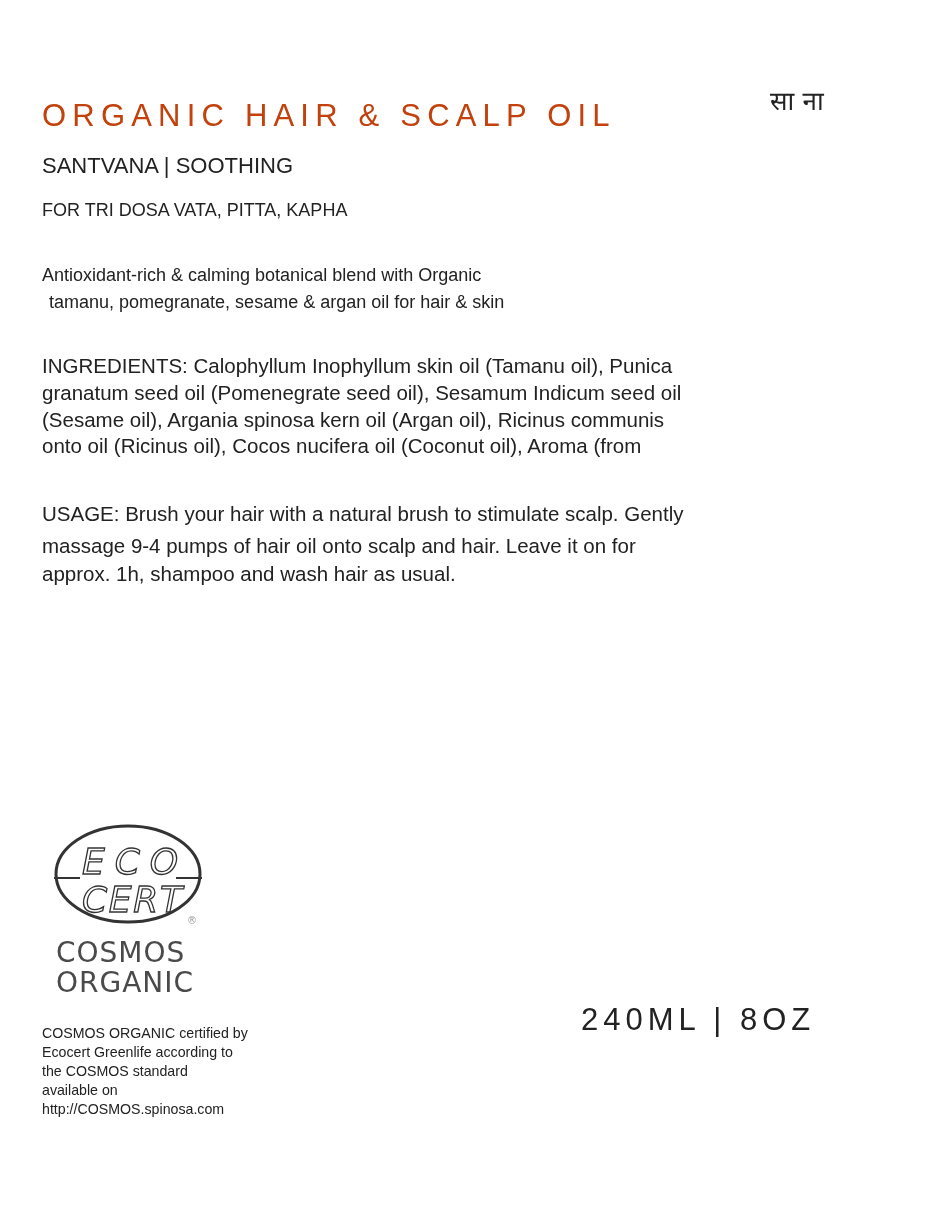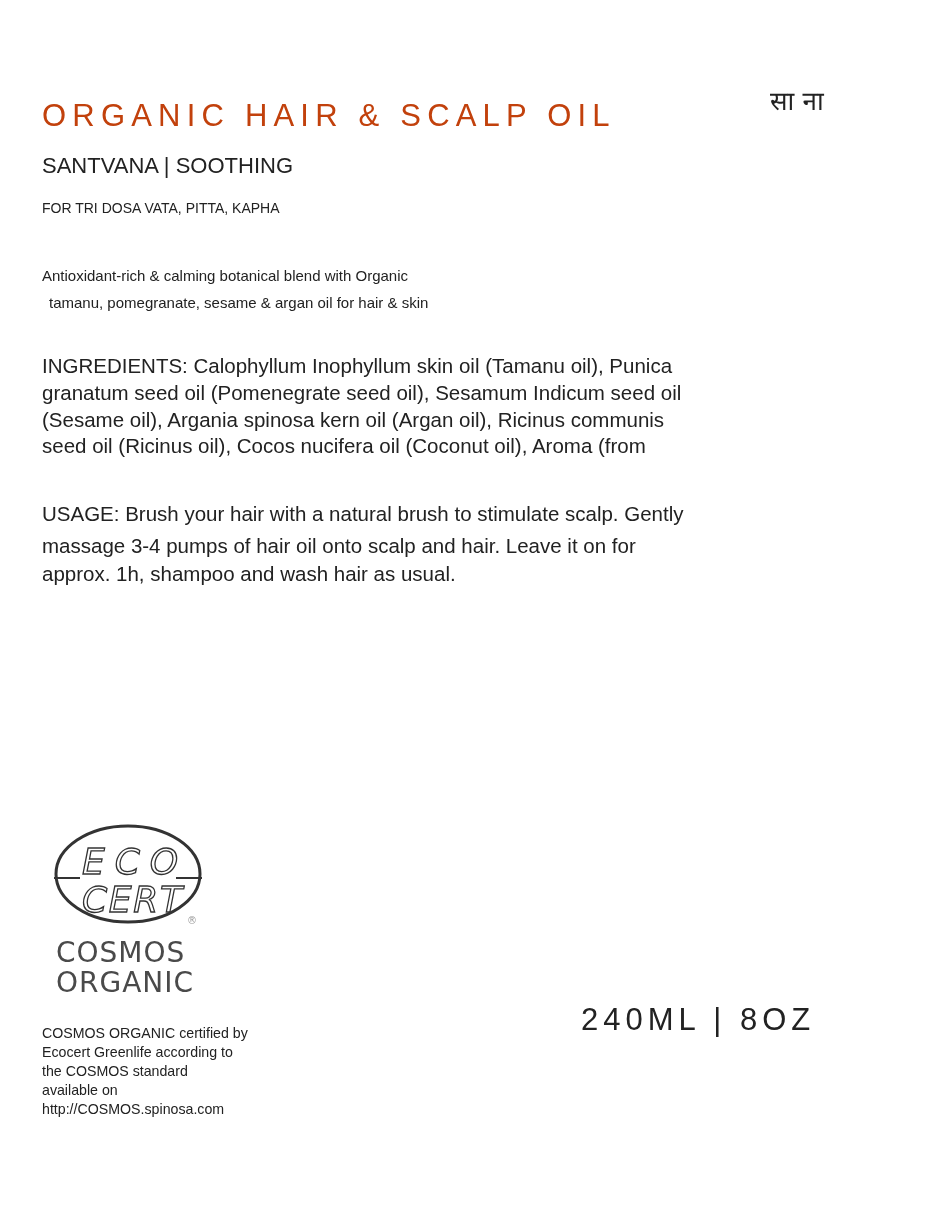--- a/index.html
+++ b/index.html
@@ -37,29 +37,29 @@
     .subtitle {
       left: 42px;
       top: 153px;
       font-size: 22px;
       white-space: nowrap;
       color: #222;
     }
     .dosha {
       left: 42px;
       top: 200px;
-      font-size: 14px;
+      font-size: 18px;
       white-space: nowrap;
       color: #222;
     }
     .tagline {
       left: 42px;
       top: 262px;
       width: 700px;
-      font-size: 15px;
+      font-size: 18px;
       line-height: 27px;
       color: #222;
     }
     .tagline span { display: block; white-space: nowrap; }
     .tagline .indent { padding-left: 7px; }
 
     .ingredients {
       left: 42px;
       top: 353px;
       width: 780px;
@@ -130,26 +130,26 @@
 
 <div class="abs tagline">
   <span>Antioxidant-rich &amp; calming botanical blend with Organic</span>
   <span class="indent">tamanu, pomegranate, sesame &amp; argan oil for hair &amp; skin</span>
 </div>
 
 <div class="abs ingredients">
   <span>INGREDIENTS: Calophyllum Inophyllum skin oil (Tamanu oil), Punica</span>
   <span>granatum seed oil (Pomenegrate seed oil), Sesamum Indicum seed oil</span>
   <span>(Sesame oil), Argania spinosa kern oil (Argan oil), Ricinus communis</span>
-  <span>seed oil (Ricinus oil), Cocos nucifera oil (Coconut oil), Aroma (from</span>
+  <span>onto oil (Ricinus oil), Cocos nucifera oil (Coconut oil), Aroma (from</span>
 </div>
 
 <div class="abs usage">
   <span class="l1">USAGE: Brush your hair with a natural brush to stimulate scalp. Gently</span>
-  <span class="l2">massage 3-4 pumps of hair oil onto scalp and hair. Leave it on for</span>
+  <span class="l2">massage 9-4 pumps of hair oil onto scalp and hair. Leave it on for</span>
   <span class="l3">approx. 1h, shampoo and wash hair as usual.</span>
 </div>
 
 <div class="abs logo">
   <svg width="160" height="110" viewBox="0 0 160 110" style="position:absolute;left:0;top:0;">
     <ellipse cx="78" cy="52" rx="72" ry="48" fill="none" stroke="#333" stroke-width="3"></ellipse>
     <line x1="4" y1="56" x2="30" y2="56" stroke="#333" stroke-width="2"></line>
     <line x1="126" y1="56" x2="152" y2="56" stroke="#333" stroke-width="2"></line>
     <text x="80" y="52" text-anchor="middle" font-family="DejaVu Sans, sans-serif" font-size="36" font-style="italic" fill="none" stroke="#333" stroke-width="1.3" textLength="96">ECO</text>
     <text x="82" y="90" text-anchor="middle" font-family="DejaVu Sans, sans-serif" font-size="36" font-style="italic" fill="none" stroke="#333" stroke-width="1.3" textLength="100">CERT</text>

